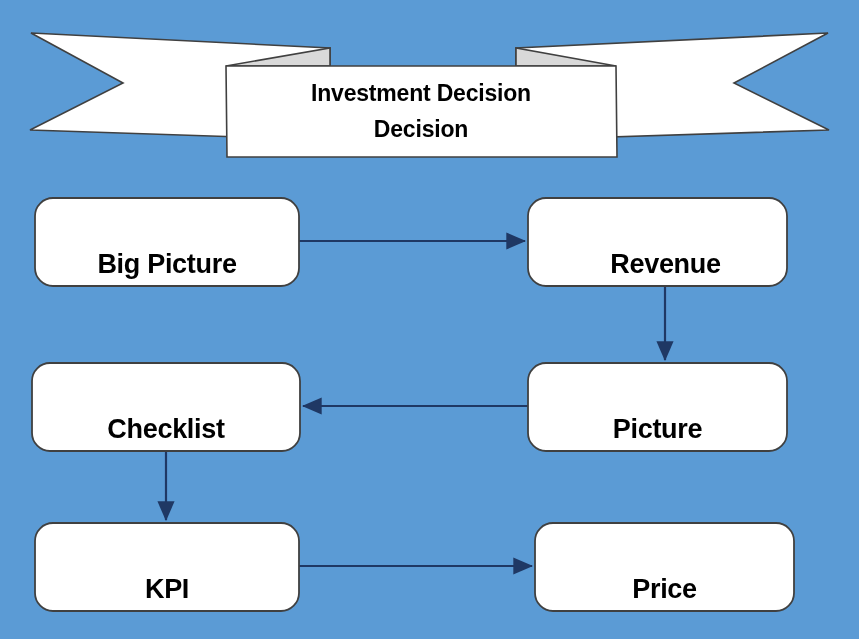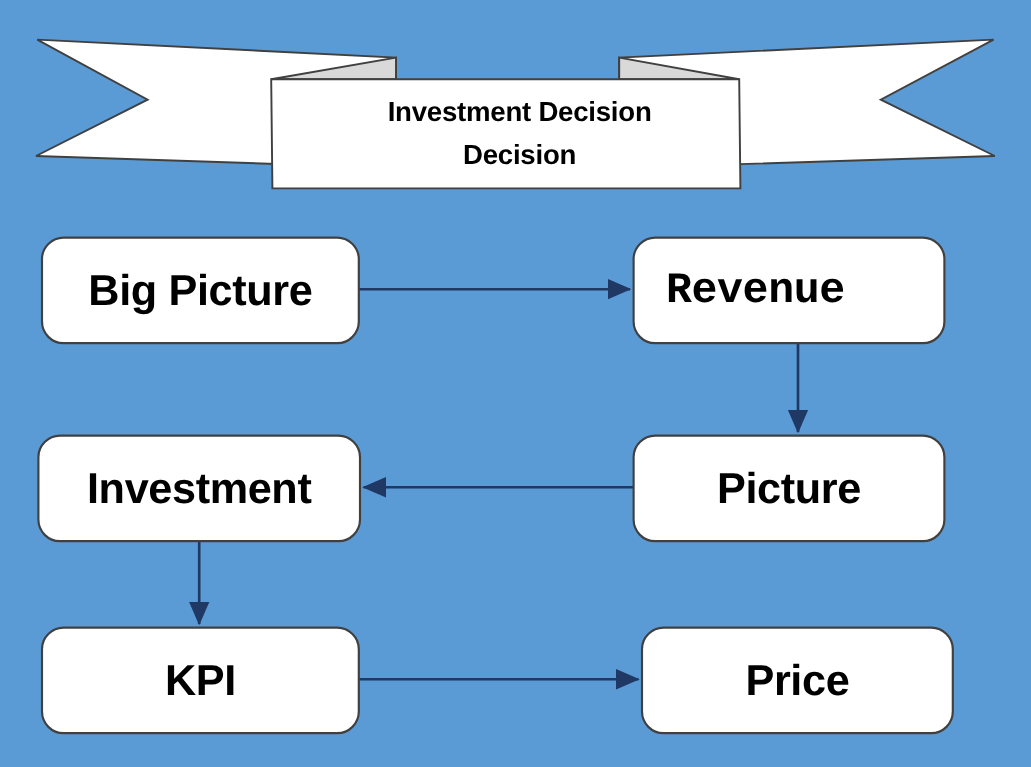--- a/index.html
+++ b/index.html
@@ -35,40 +35,40 @@
     flex-direction: column;
     align-items: center;
     justify-content: center;
     text-align: center;
     font-size: 23px;
     font-weight: bold;
     color: #000000;
     line-height: 1.55;
     letter-spacing: -0.2px;
     pointer-events: none;
-    margin-left: 12px;
   }
   #flow-svg {
     position: absolute;
     left: 0;
     top: 0;
     width: 859px;
     height: 639px;
   }
   .node-label {
     position: absolute;
     display: flex;
     align-items: center;
     justify-content: center;
     text-align: center;
-    font-size: 36px;
+    font-size: 27px;
     font-weight: bold;
     color: #000000;
     letter-spacing: -0.3px;
     pointer-events: none;
+    margin-top: 22px;
   }
 </style>
 </head>
 <body>
 
 <div id="canvas">
 
   <svg id="banner-svg" viewBox="0 0 859 200" preserveAspectRatio="none">
 
     <path d="M 31,33 L 330,48 L 330,140 L 30,130 L 123,83 Z" fill="#ffffff" stroke="#404040" stroke-width="1.6" stroke-linejoin="miter"></path>
@@ -110,28 +110,28 @@
     <rect x="528" y="198" width="259" height="88" rx="18" ry="18" fill="#ffffff" stroke="#404040" stroke-width="1.8"></rect>
     <rect x="32" y="363" width="268" height="88" rx="18" ry="18" fill="#ffffff" stroke="#404040" stroke-width="1.8"></rect>
     <rect x="528" y="363" width="259" height="88" rx="18" ry="18" fill="#ffffff" stroke="#404040" stroke-width="1.8"></rect>
     <rect x="35" y="523" width="264" height="88" rx="18" ry="18" fill="#ffffff" stroke="#404040" stroke-width="1.8"></rect>
     <rect x="535" y="523" width="259" height="88" rx="18" ry="18" fill="#ffffff" stroke="#404040" stroke-width="1.8"></rect>
   </svg>
 
   <div class="node-label" style="left:35px; top:198px; width:264px; height:88px;">
     <span>Big Picture</span>
   </div>
-  <div class="node-label" style="left:500px; top:198px; width:259px; height:88px;font-family:Liberation Mono, monospace;">
+  <div class="node-label" style="left:536px; top:198px; width:259px; height:88px;">
     <span>Revenue</span>
   </div>
   <div class="node-label" style="left:528px; top:363px; width:259px; height:88px;">
     <span>Picture</span>
   </div>
   <div class="node-label" style="left:32px; top:363px; width:268px; height:88px;">
-    <span>Investment</span>
+    <span>Checklist</span>
   </div>
   <div class="node-label" style="left:35px; top:523px; width:264px; height:88px;">
     <span>KPI</span>
   </div>
   <div class="node-label" style="left:535px; top:523px; width:259px; height:88px;">
     <span>Price</span>
   </div>
 
 </div>
 

